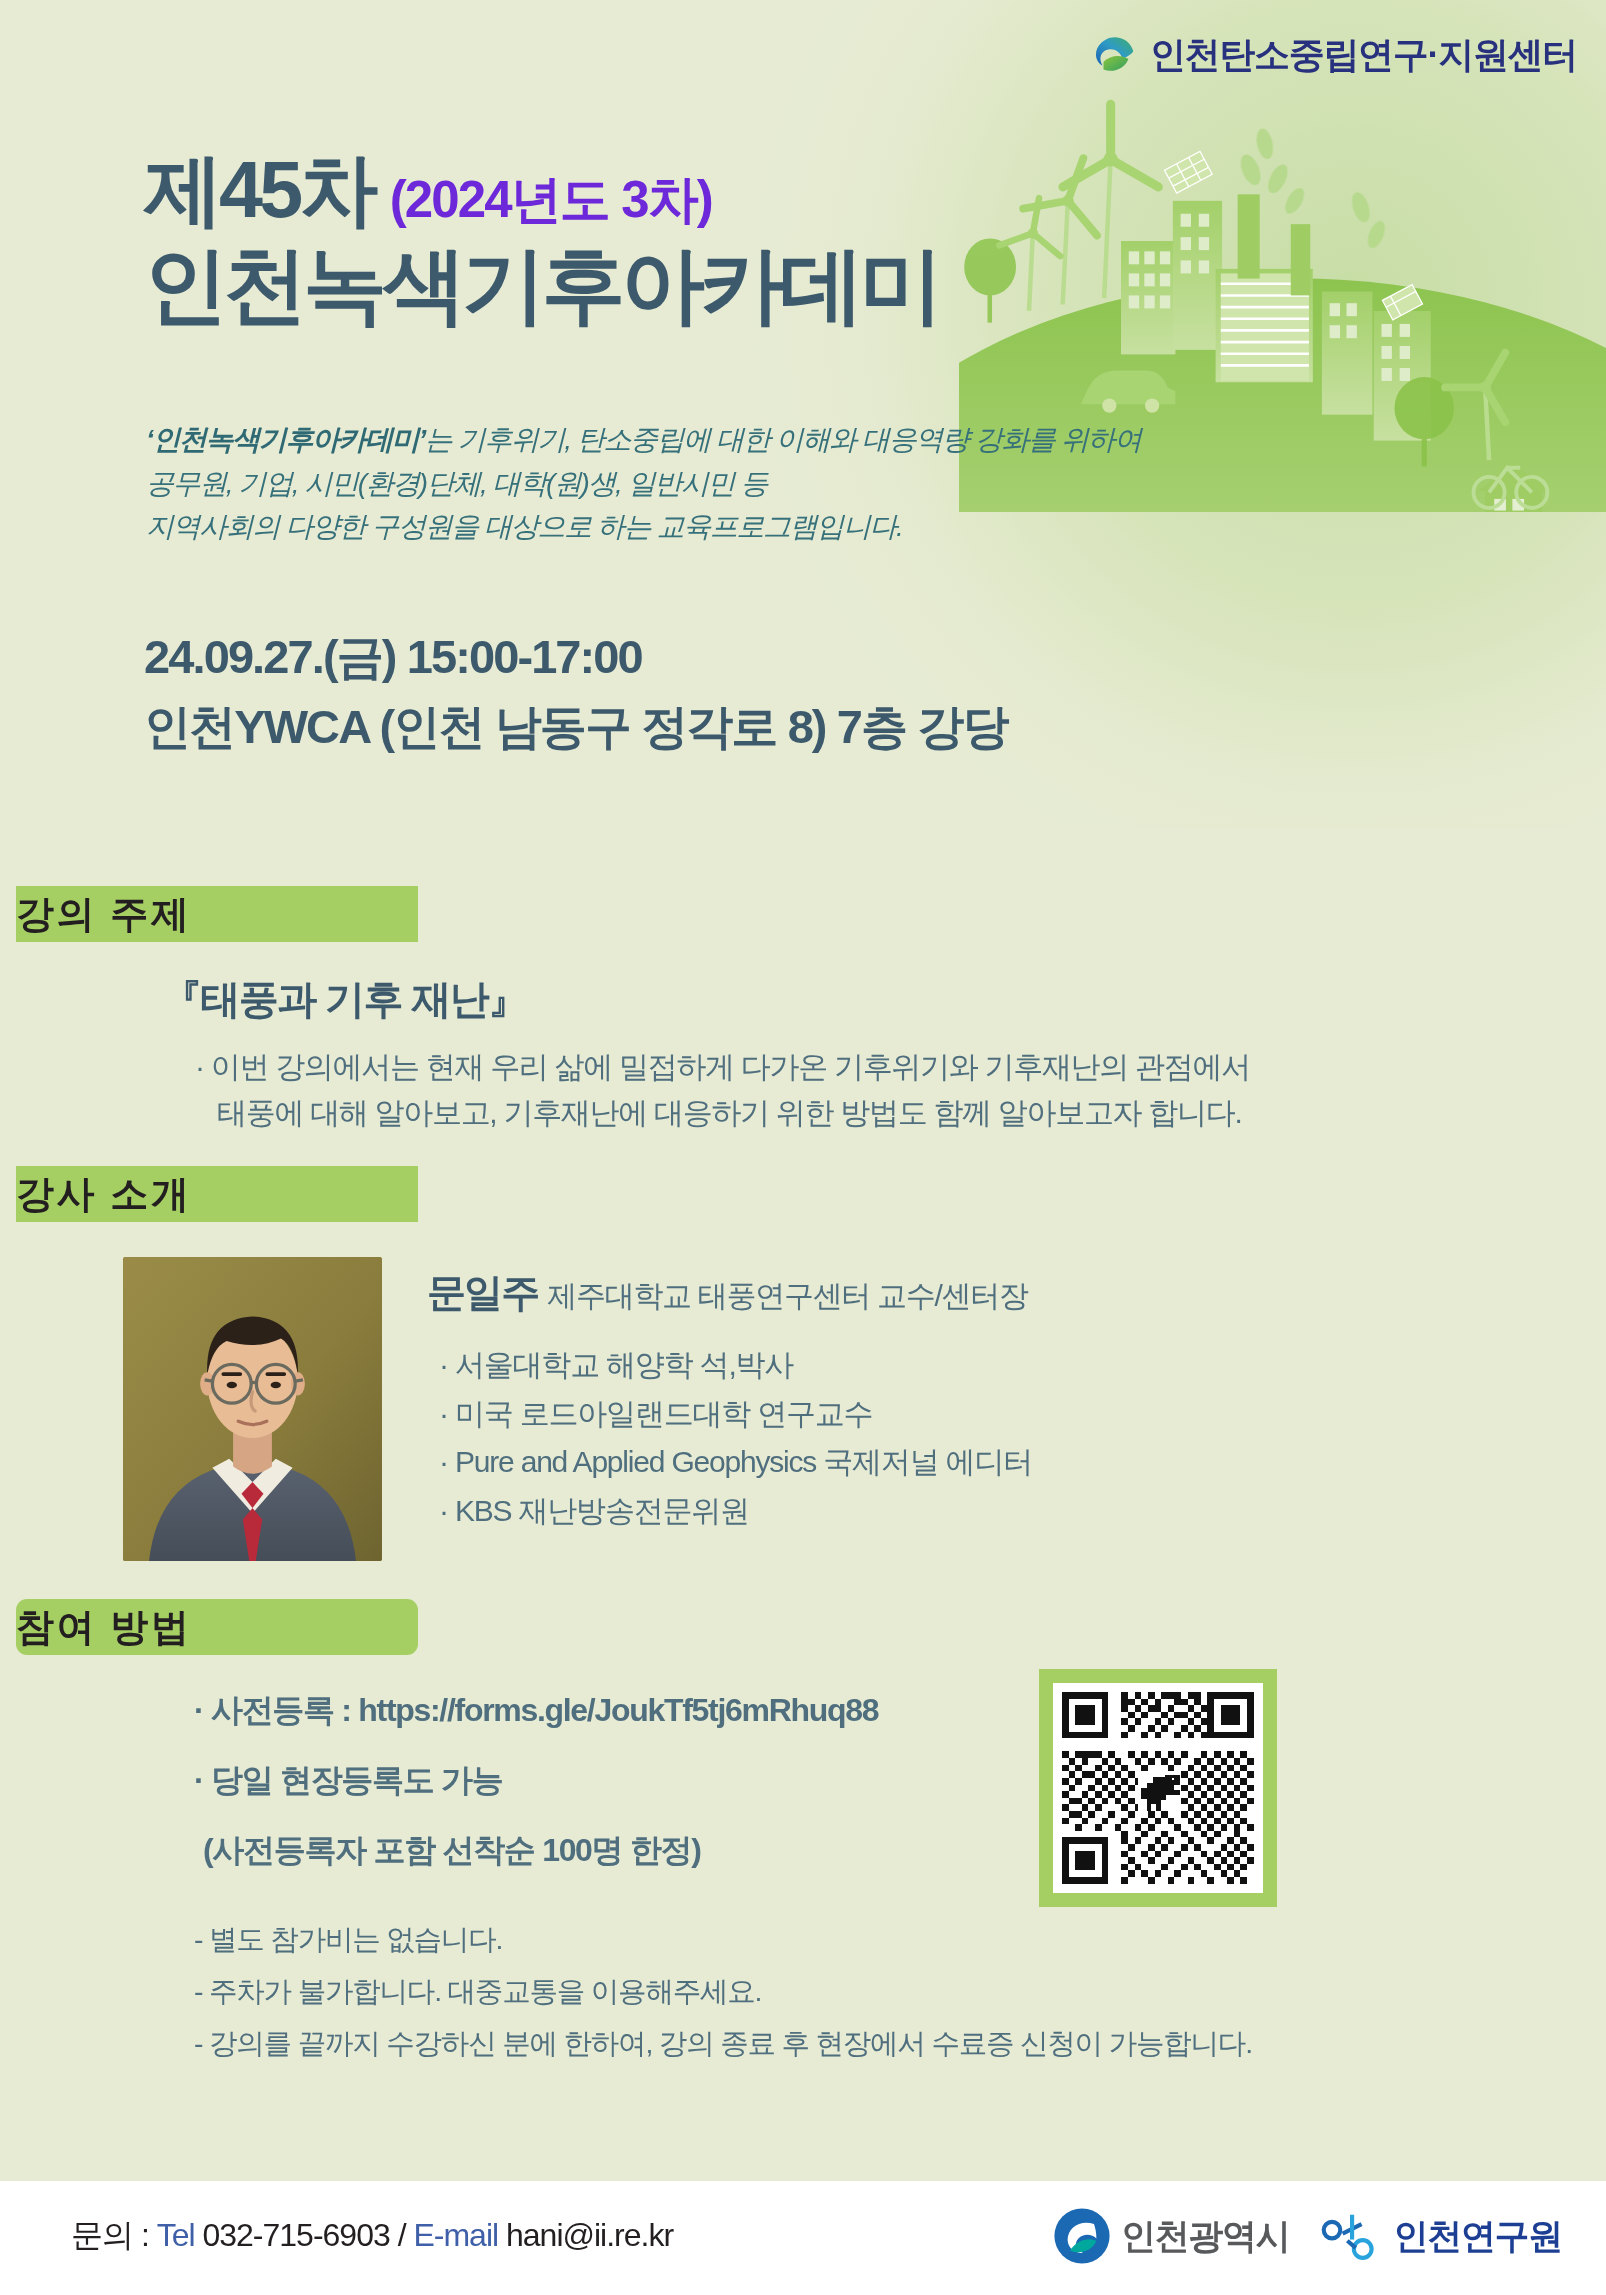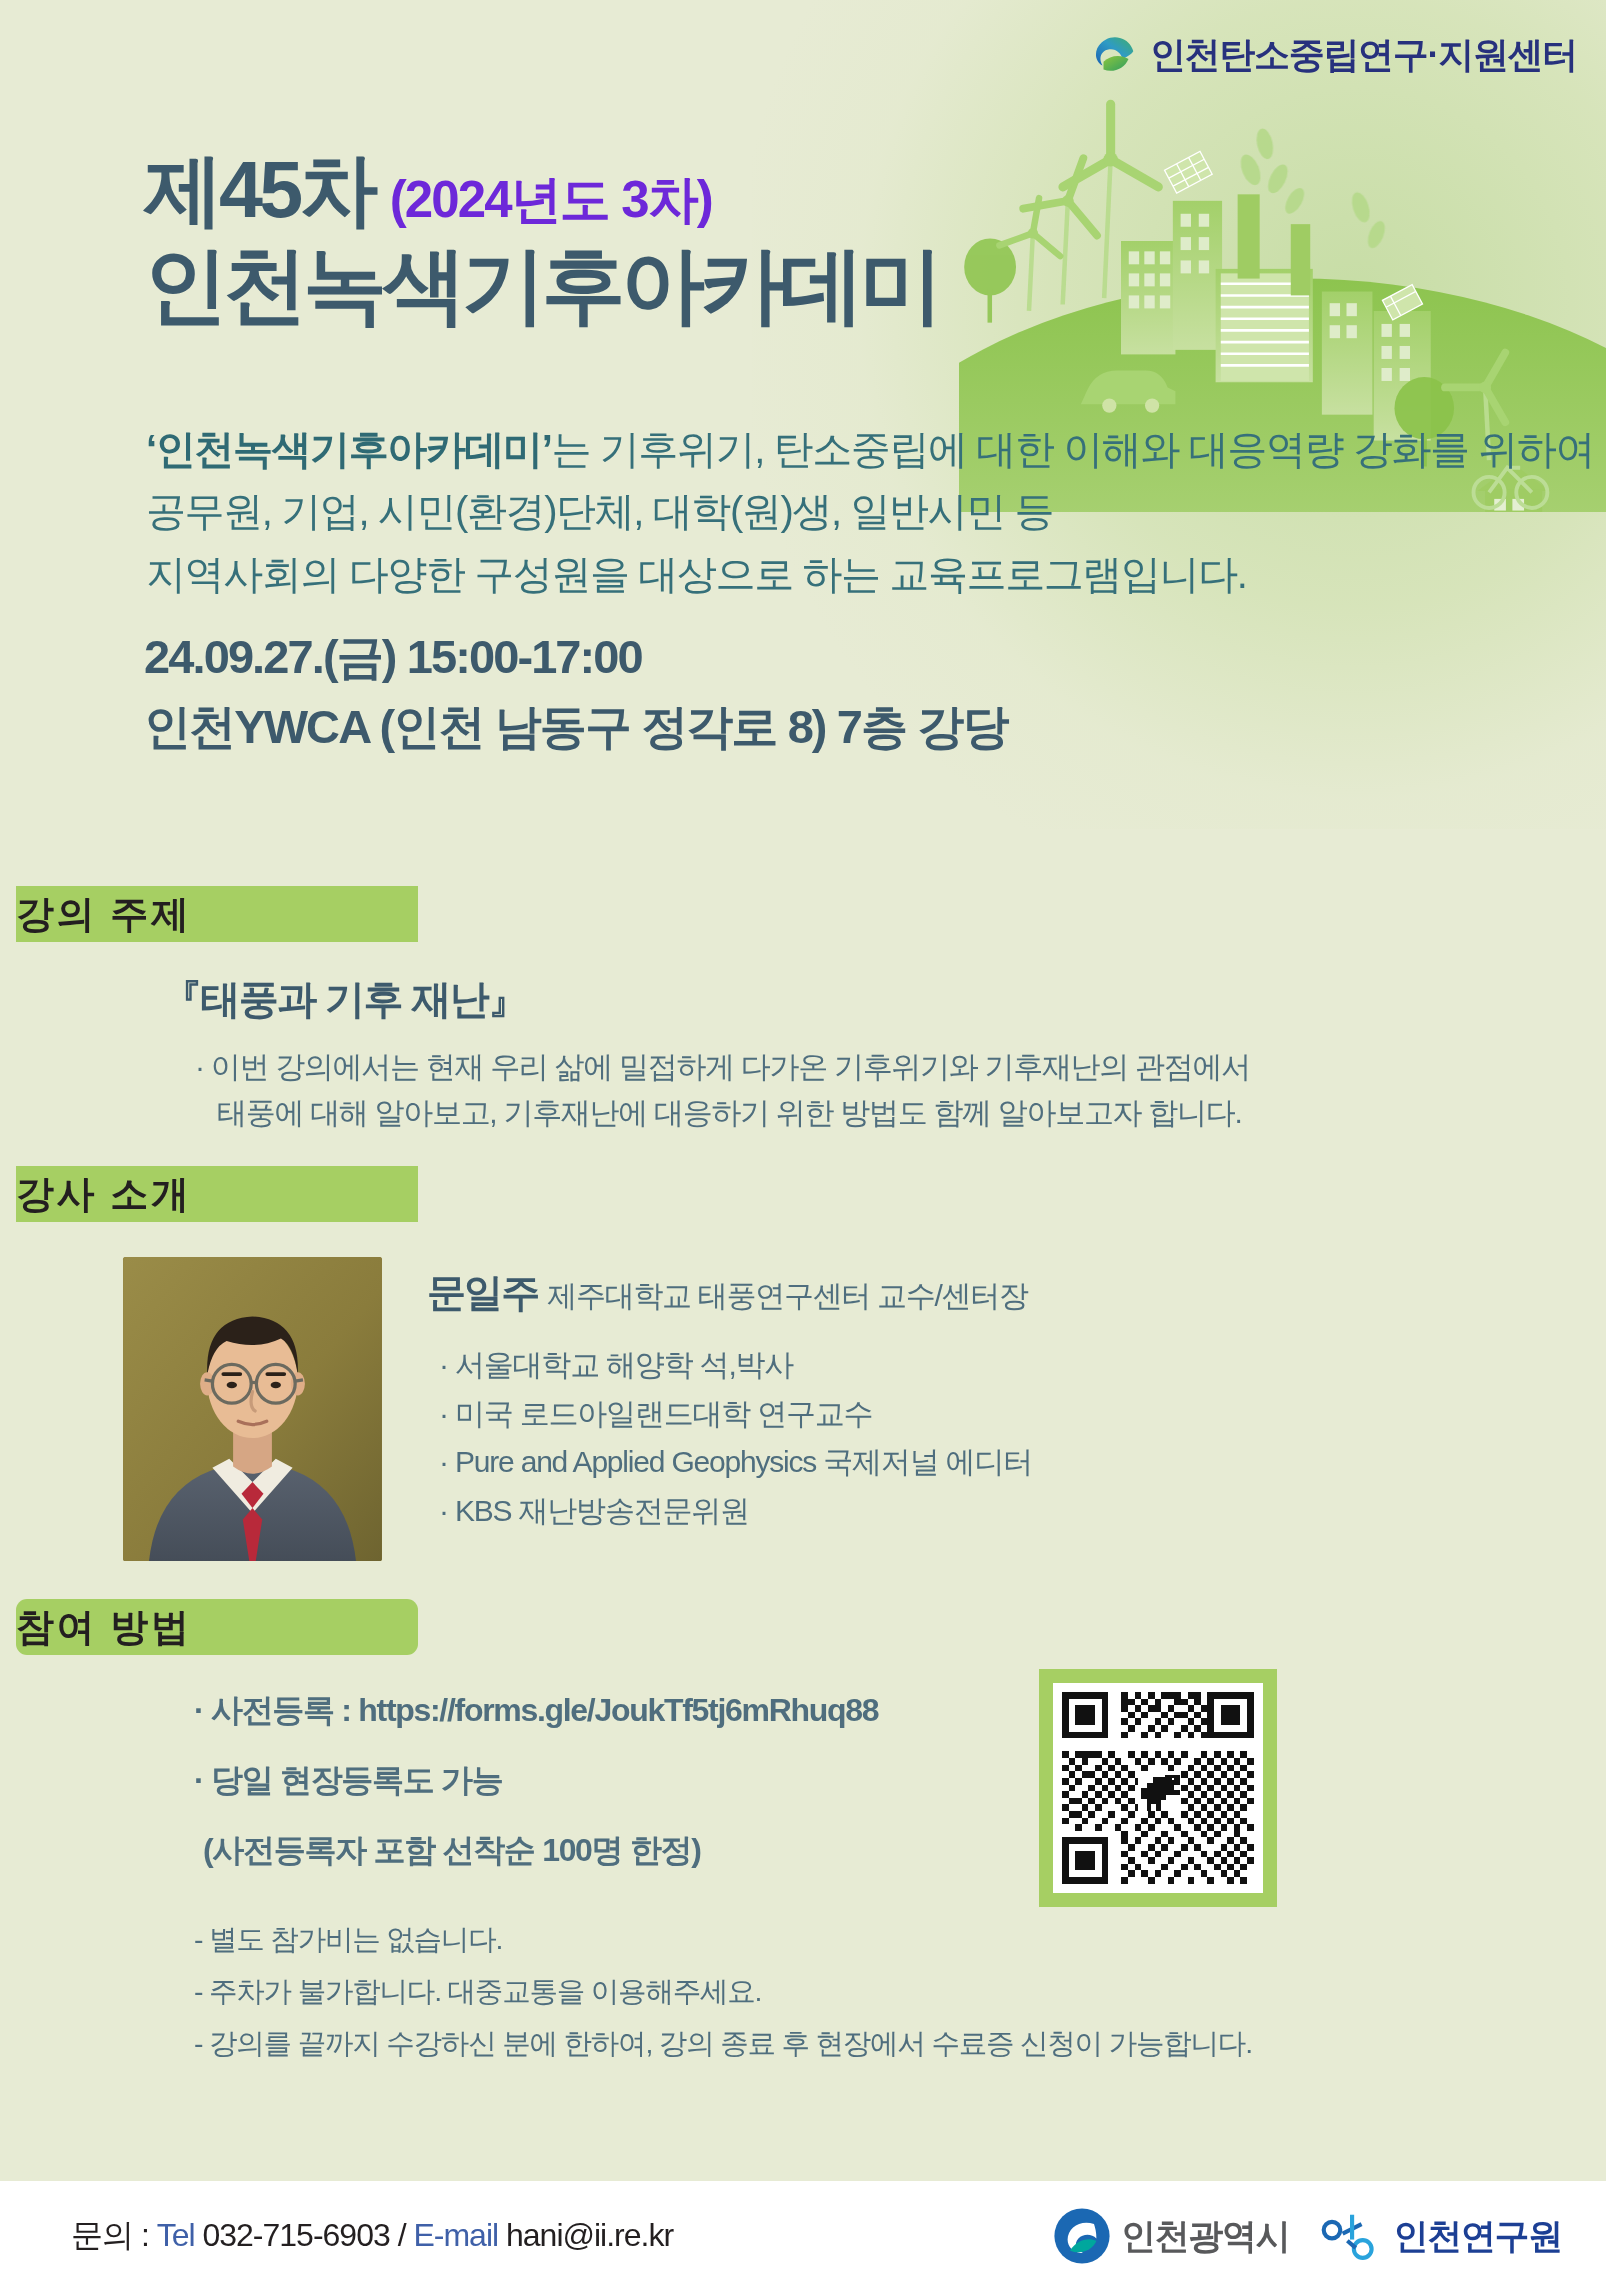--- a/index.html
+++ b/index.html
@@ -51,21 +51,21 @@
   .t-big   { font-size:79px; font-weight:bold; color:#3d5a6c; letter-spacing:-3.9px; line-height:1.02; }
   .t-paren { font-size:51px;  font-weight:bold; color:#6d28d9; letter-spacing:-1.9px; }
   .title-line2 {
     font-size:84px; font-weight:bold; color:#3d5a6c;
     letter-spacing:-4.5px; line-height:1.12; margin-top:2.6px;
   }
 
   
   .intro {
     position:absolute; left:146px; top:418px;
-    font-size:40px; line-height:1.56; color:#36707a; letter-spacing:-1.4px;
+    font-size:28px; line-height:1.56; color:#36707a; letter-spacing:-1.4px;font-style:italic;
   }
   .intro b { font-weight:bold; color:#2f6a74; }
 
   
   .when {
     position:absolute; left:144px; top:622px;
     font-size:47px; font-weight:bold; color:#3d5a6c;
     letter-spacing:-1.9px; line-height:1.48;
   }
 

